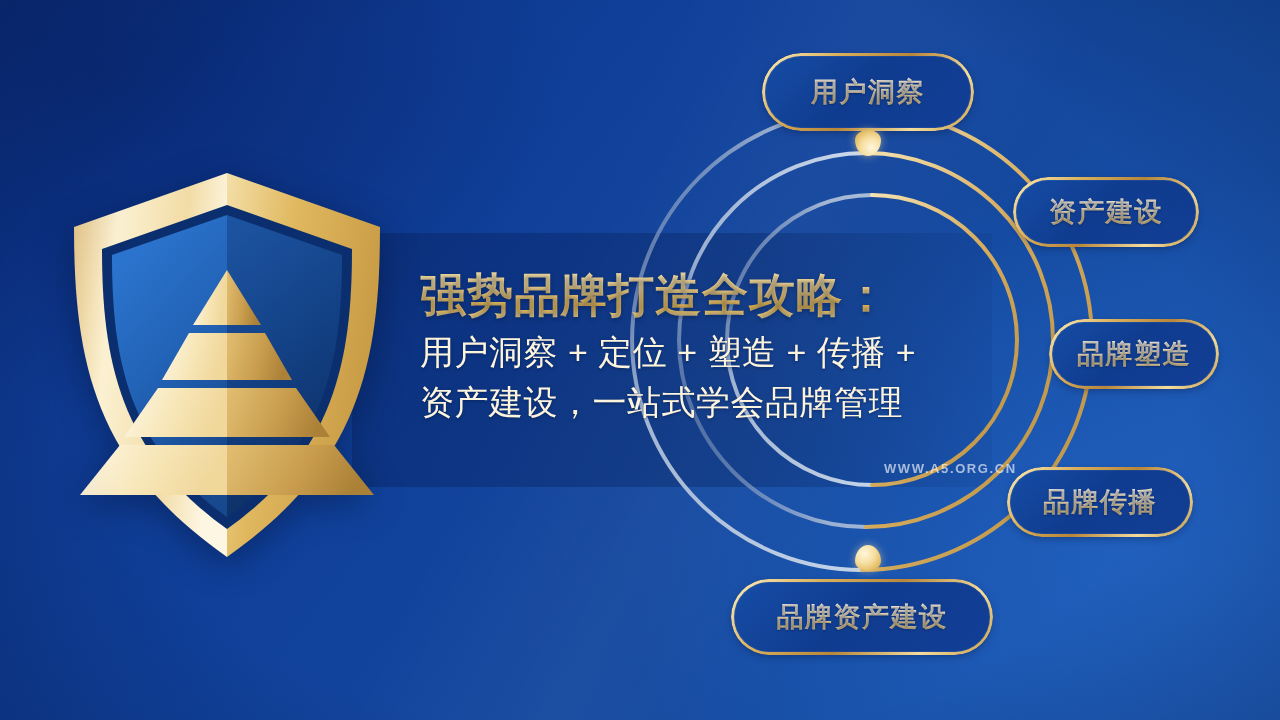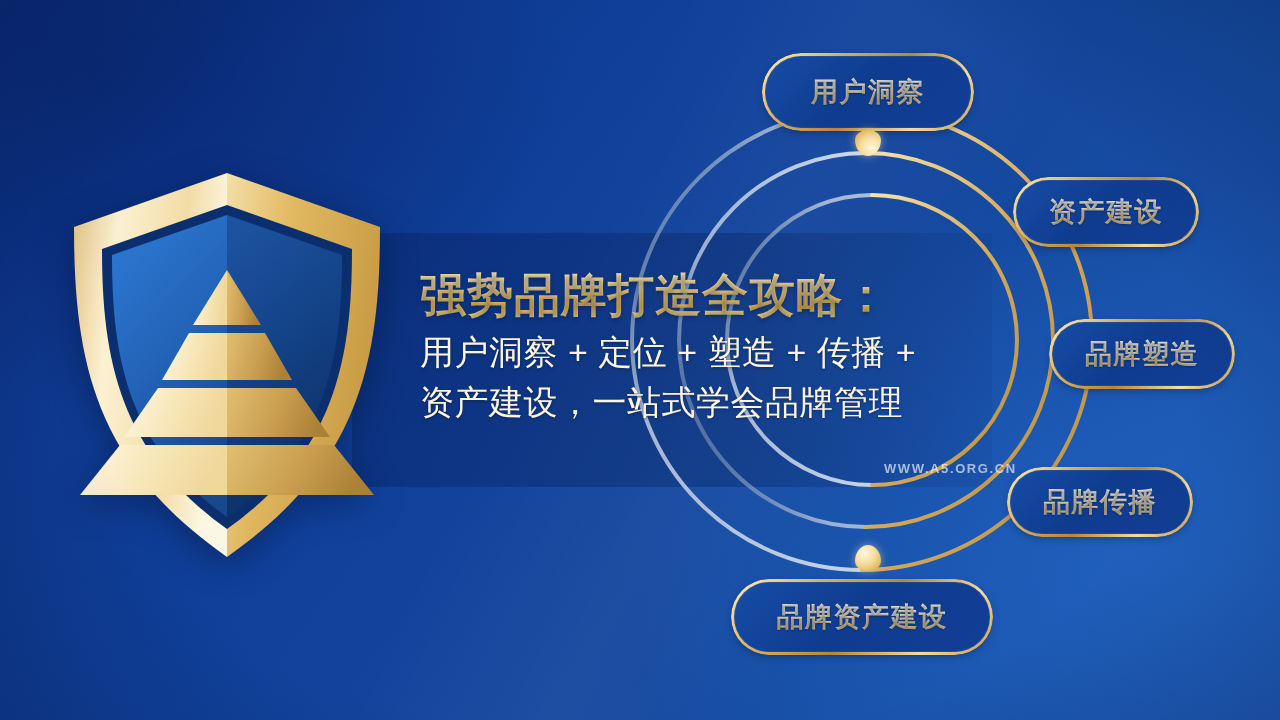--- a/index.html
+++ b/index.html
@@ -51,21 +51,21 @@
   .node-label{
     position:relative;z-index:2;
     font-size:27px;font-weight:700;letter-spacing:1.5px;
     background:linear-gradient(180deg,#fffaf0 0%,#f6e7c2 45%,#e3c685 75%,#f7eed4 100%);
     -webkit-background-clip:text;background-clip:text;color:transparent;
     text-shadow:0 1px 2px rgba(2,14,48,.35);
     text-align:center;
   }
   #node-insight   {left:165px;top:66px;width:206px;height:72px;}
   #node-position  {left:416px;top:190px;width:180px;height:64px;}
-  #node-shaping   {left:452px;top:332px;width:180px;height:64px;}
+  #node-shaping   {left:452px;top:332px;width:164px;height:64px;}
   #node-spread    {left:410px;top:480px;width:180px;height:64px;}
   #node-asset     {left:134px;top:592px;width:256px;height:70px;}
 
   
   .drop{position:absolute;width:26px;height:30px;z-index:3;}
   .drop i{
     position:absolute;left:0;top:0;width:26px;height:26px;display:block;
     background:radial-gradient(circle at 36% 32%,#fff6dc 0%,#f7dfa2 42%,#e0b95f 78%,#c79a42 100%);
     border-radius:50% 50% 50% 50%/60% 60% 40% 40%;
     box-shadow:0 0 8px rgba(246,220,150,.55);

